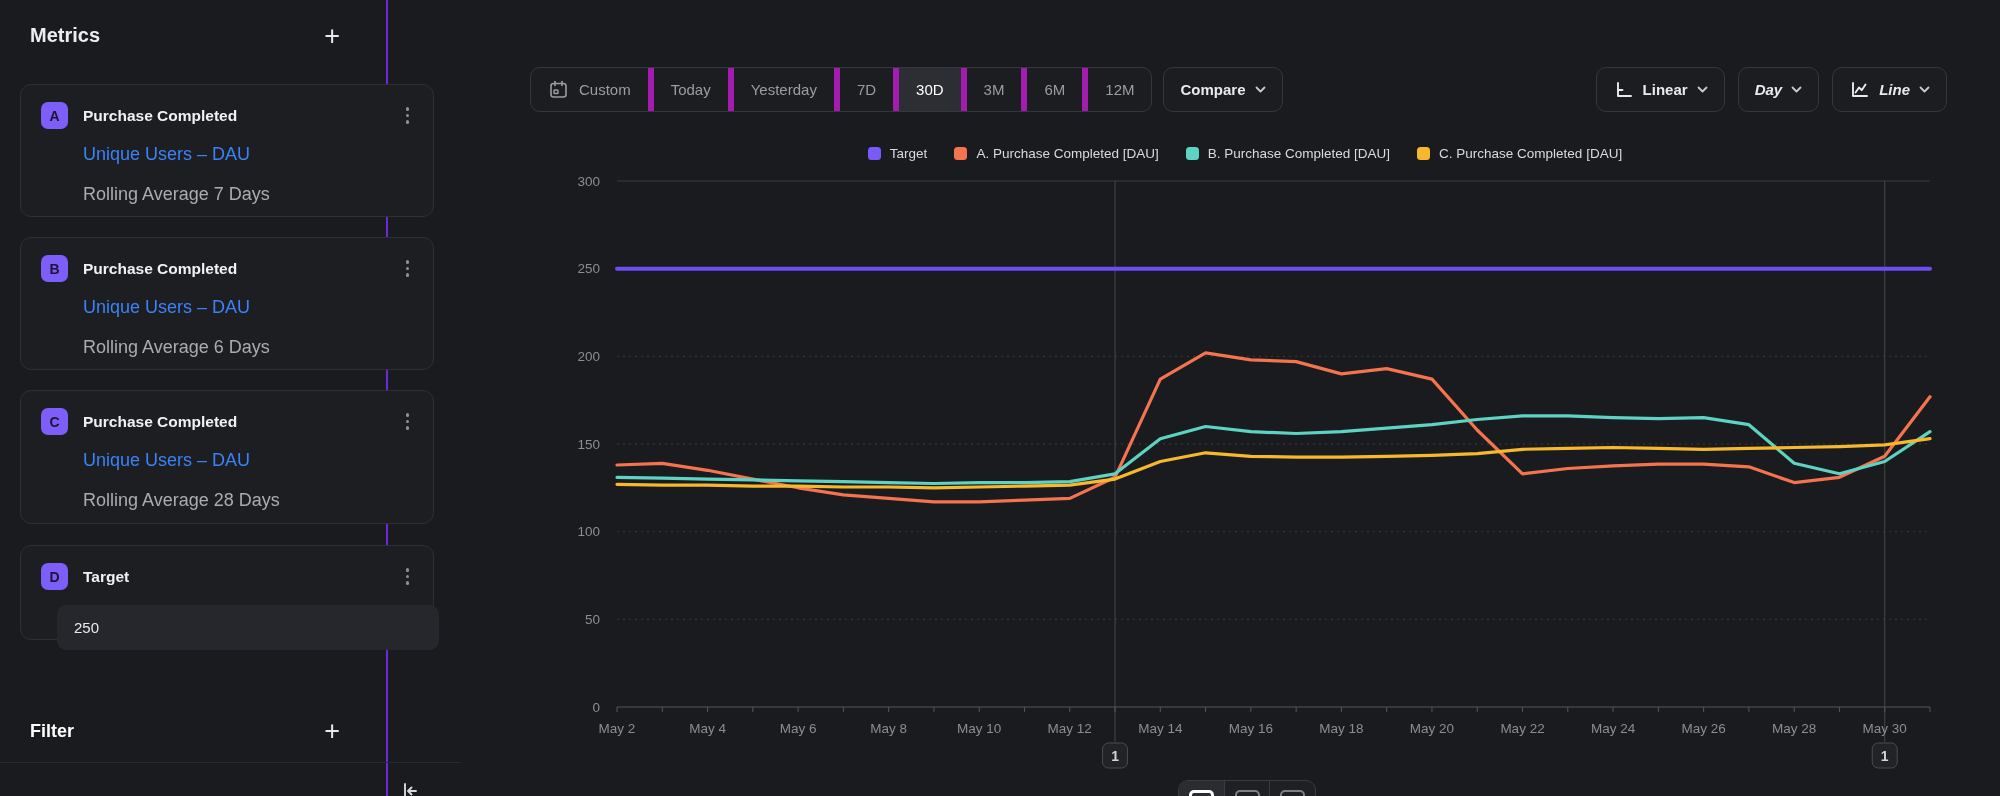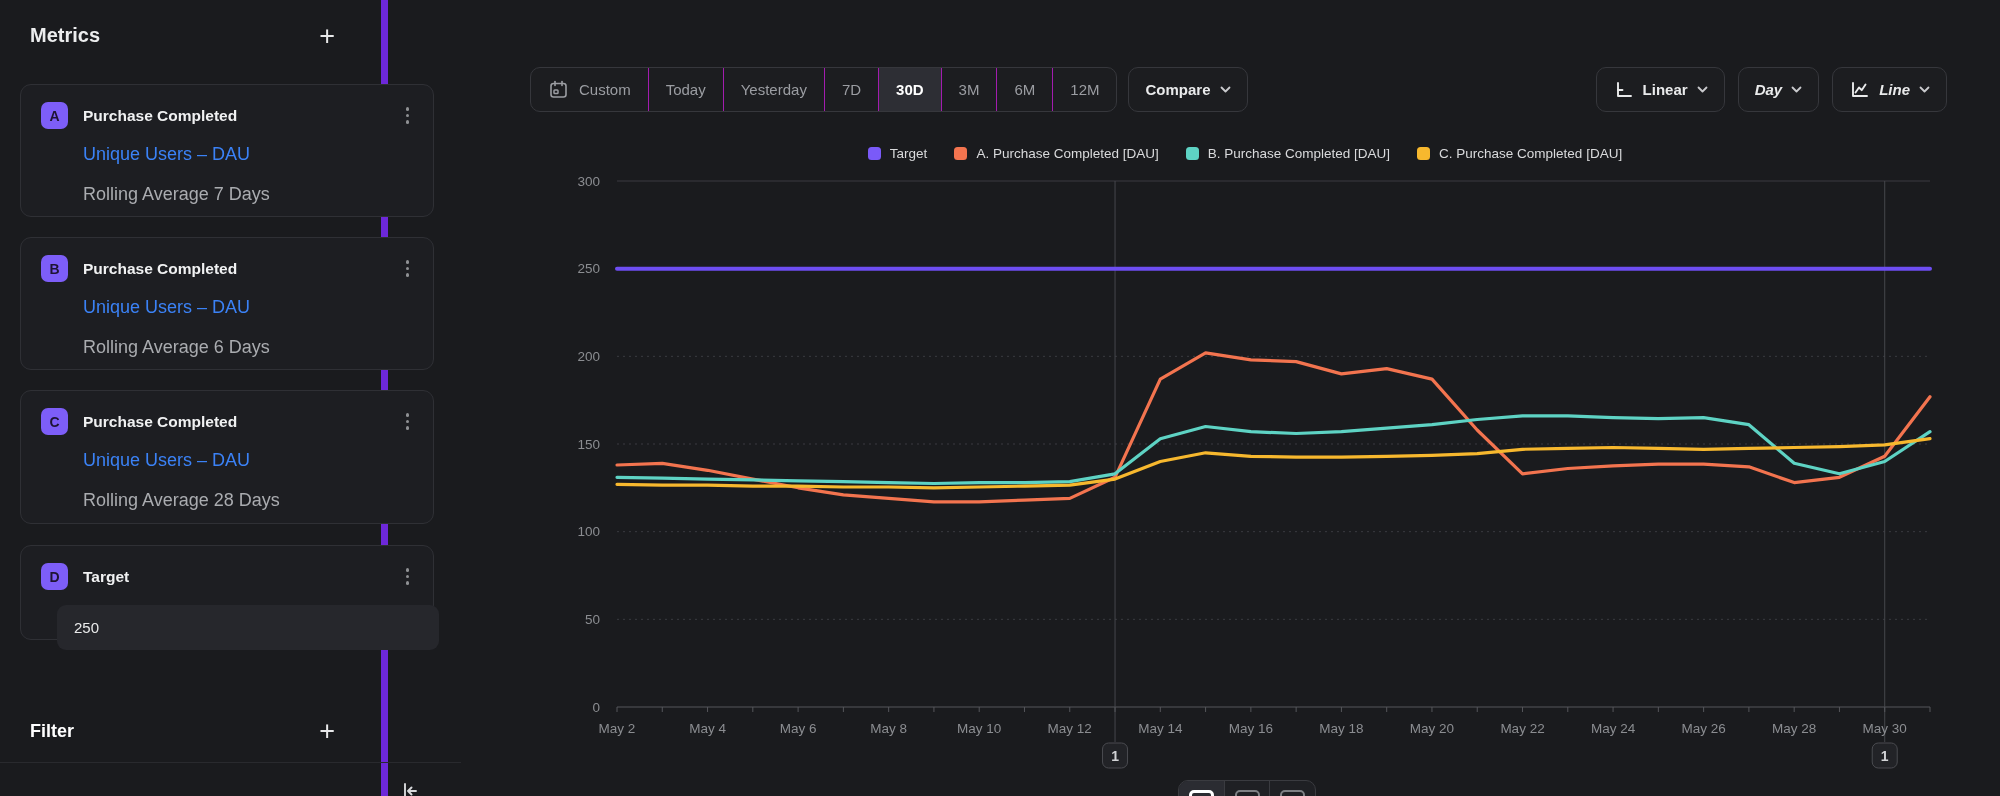--- a/index.html
+++ b/index.html
@@ -3,21 +3,21 @@
 <meta charset="utf-8">
 <style>
   * { margin:0; padding:0; box-sizing:border-box; }
   html,body { width:2000px; height:796px; }
   body {
     position:relative; overflow:hidden;
     background:#1a1b1e; color:#ecedee;
     font-family:"Liberation Sans", sans-serif;
   }
   
-  .sidebar { position:absolute; left:0; top:0; width:388px; height:796px; border-right:7px solid #6d28d9; background:#1a1b1e; }
+  .sidebar { position:absolute; left:0; top:0; width:388px; height:796px; border-right:2px solid #6d28d9; background:#1a1b1e; }
   .side-head { position:absolute; left:30px; right:46px; display:flex; align-items:center; justify-content:space-between; }
   .side-head.metrics { top:24px; }
   .side-head.filter  { top:720px; }
   .side-title { font-size:20px; font-weight:700; color:#ecedee; }
   .side-title.dim { color:#ffffff; font-size:18px; }
   .plus-btn { background:none; border:none; color:#e8e9ea; font-size:27px; font-weight:300; line-height:22px; cursor:pointer; font-family:inherit; }
   .card { position:absolute; left:20px; width:414px; background:#1d1e22; border:1px solid #2f3035; border-radius:11px; padding:17px 18px 0 20px; }
   .card.a { top:84px;  height:133px; }
   .card.b { top:237px; height:133px; }
   .card.c { top:390px; height:134px; }
@@ -28,23 +28,23 @@
   .kebab { margin-left:auto; background:none; border:none; cursor:pointer; display:flex; flex-direction:column; gap:3px; padding:4px 6px; }
   .kebab i { width:3.5px; height:3.5px; border-radius:50%; background:#8f9194; }
   .card-line1 { margin:15px 0 0 42px; font-size:18px; color:#3b82f6; }
   .card-line2 { margin:19px 0 0 42px; font-size:18px; color:#aaacb0; }
   .target-input { margin:15px 0 0 16px; width:382px; height:45px; background:#26272c; border:none; border-radius:9px; color:#e9eaeb; font-size:15px; padding-left:17px; font-family:inherit; }
   .side-divider { position:absolute; left:0; top:762px; width:461px; border-top:1px solid #292a2e; }
   .collapse-btn { position:absolute; left:398px; top:779px; background:none; border:none; cursor:pointer; }
   
   .toolbar { position:absolute; left:530px; top:67px; right:53px; height:45px; display:flex; align-items:stretch; }
   .seg { display:flex; border:1px solid #36373c; border-radius:10px; overflow:hidden; background:#1c1d20; }
-  .seg-item { display:flex; align-items:center; padding:0 17px; font-size:15px; color:#9b9da2; border-left:1px solid #a21caf; cursor:pointer; white-space:nowrap; }
+  .seg-item { display:flex; align-items:center; padding:0 17px; font-size:15px; color:#9b9da2; border-left:6px solid #a21caf; cursor:pointer; white-space:nowrap; }
   .seg-item:first-child { border-left:none; }
-  .seg-item.selected { background:#2d2e34; color:#ffffff; font-weight:700; }
+  .seg-item.selected { background:#2d2e34; color:#ffffff; font-weight:400; }
   .seg-item .cal { margin-right:10px; display:flex; }
   .btn { display:flex; align-items:center; gap:9px; border:1px solid #36373c; border-radius:10px; background:#1c1d20; padding:0 16px; font-size:15px; font-weight:700; color:#e9eaeb; cursor:pointer; font-family:inherit; white-space:nowrap; }
   .btn.compare { margin-left:11px; }
   .spacer { flex:1; }
   .btn + .btn.gap { margin-left:13px;font-style:italic; }
   
   .legend { position:absolute; left:540px; top:146px; width:1410px; display:flex; justify-content:center; align-items:center; gap:27px; }
   .legend-item { display:flex; align-items:center; gap:9px; }
   .swatch { width:13px; height:13px; border-radius:3.5px; flex:0 0 auto; }
   .legend-label { font-size:13.5px; color:#d9dadc; }

